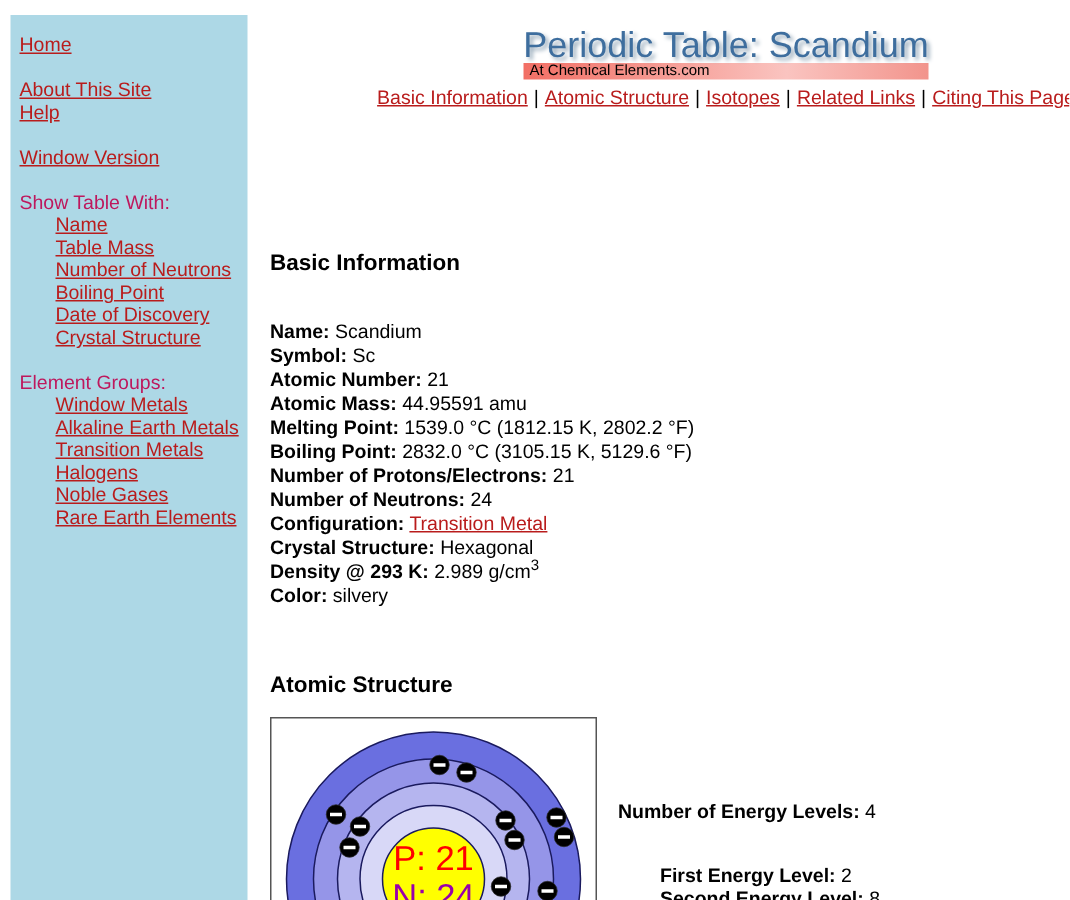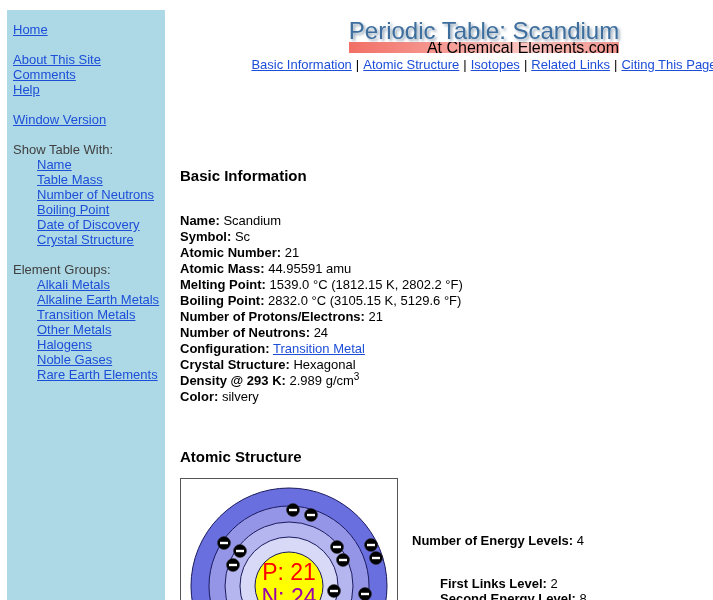--- a/index.html
+++ b/index.html
@@ -1,41 +1,41 @@
 <!DOCTYPE html>
 <html><head>
 <meta charset="utf-8">
 <style>
   html,body{margin:0;padding:0;background:#fff;}
   #viewport{
     position:relative;width:713px;height:600px;overflow:hidden;background:#fff;
     font-family:"Liberation Sans","DejaVu Sans",sans-serif;color:#000;
   }
-  a{color:#1d4ed8;text-decoration:underline;cursor:pointer;}
+  a{color:#b91c1c;text-decoration:underline;cursor:pointer;}
   
   #sidebar{
     position:absolute;left:7px;top:10px;width:158px;height:590px;
     background:#ADD8E6;padding:12px 0 0 6px;box-sizing:border-box;
     font-size:13px;line-height:15px;
   }
   #sidebar .line{white-space:nowrap;}
   #sidebar .spacer{height:15px;}
   #sidebar .sub{margin-left:24px;}
-  #sidebar .grouphead{color:#404040;}
+  #sidebar .grouphead{color:#be185d;}
   
   #main{position:absolute;left:180px;top:0;width:608px;}
   #header{text-align:center;padding-top:20px;}
   #page-title{
     font-size:24px;line-height:22px;color:#3E6E9E;
     text-shadow:2px 2px 3px #91a5b6;white-space:nowrap;
   }
   #banner{
-    width:270px;height:11px;margin:0 auto;text-align:right;
+    width:270px;height:11px;margin:0 auto;text-align:left;
     background:linear-gradient(to right,#F26F65 0%,#F5958D 30%,#FAC4C0 65%,#F2948C 100%);
-    font-size:16px;line-height:11px;color:#000;padding-left:4px;box-sizing:border-box;
+    font-size:10px;line-height:11px;color:#000;padding-left:4px;box-sizing:border-box;
     white-space:nowrap;overflow:hidden;
   }
   #topnav{margin-top:4px;font-size:13px;line-height:15px;white-space:nowrap;}
   #topnav .sep{color:#000;margin:0 4px;}
   .section-heading{font-size:15px;font-weight:bold;line-height:18px;}
   #basic-heading{margin-top:95px;}
   #fields{margin-top:28px;font-size:13px;line-height:16px;}
   #fields .lbl{font-weight:bold;}
   #fields sup{font-size:10px;line-height:0;}
   #structure-heading{margin-top:43px;}
@@ -54,38 +54,36 @@
 </style>
 </head>
 <body>
 
 <div id="viewport">
 
   <div id="sidebar">
     <div class="line"><a>Home</a></div>
     <div class="spacer"></div>
     <div class="line"><a>About This Site</a></div>
-    <div class="line"><a>Comments</a></div>
     <div class="line"><a>Help</a></div>
     <div class="spacer"></div>
     <div class="line"><a>Window Version</a></div>
     <div class="spacer"></div>
     <div class="line grouphead">Show Table With:</div>
     <div class="line sub"><a>Name</a></div>
     <div class="line sub"><a>Table Mass</a></div>
     <div class="line sub"><a>Number of Neutrons</a></div>
     <div class="line sub"><a>Boiling Point</a></div>
     <div class="line sub"><a>Date of Discovery</a></div>
     <div class="line sub"><a>Crystal Structure</a></div>
     <div class="spacer"></div>
     <div class="line grouphead">Element Groups:</div>
-    <div class="line sub"><a>Alkali Metals</a></div>
+    <div class="line sub"><a>Window Metals</a></div>
     <div class="line sub"><a>Alkaline Earth Metals</a></div>
     <div class="line sub"><a>Transition Metals</a></div>
-    <div class="line sub"><a>Other Metals</a></div>
     <div class="line sub"><a>Halogens</a></div>
     <div class="line sub"><a>Noble Gases</a></div>
     <div class="line sub"><a>Rare Earth Elements</a></div>
   </div>
 
   <div id="main">
 
     <div id="header">
       <div id="page-title">Periodic Table: Scandium</div>
       <div id="banner">At Chemical Elements.com</div>
@@ -165,20 +163,20 @@
             </g>
           <g class="electron" transform="translate(184,115)">
               <circle r="6.5"></circle>
               <line x1="-4" x2="4"></line>
             </g>
         </svg>
       </div>
       <div id="energy-col">
         <div><span class="lbl">Number of Energy Levels:</span> <span>4</span></div>
         <div id="energy-sub">
-          <div><span class="lbl">First Links Level:</span> <span>2</span></div>
+          <div><span class="lbl">First Energy Level:</span> <span>2</span></div>
           <div><span class="lbl">Second Energy Level:</span> <span>8</span></div>
         </div>
       </div>
     </div>
 
   </div>
 </div>
 
 </body></html>

